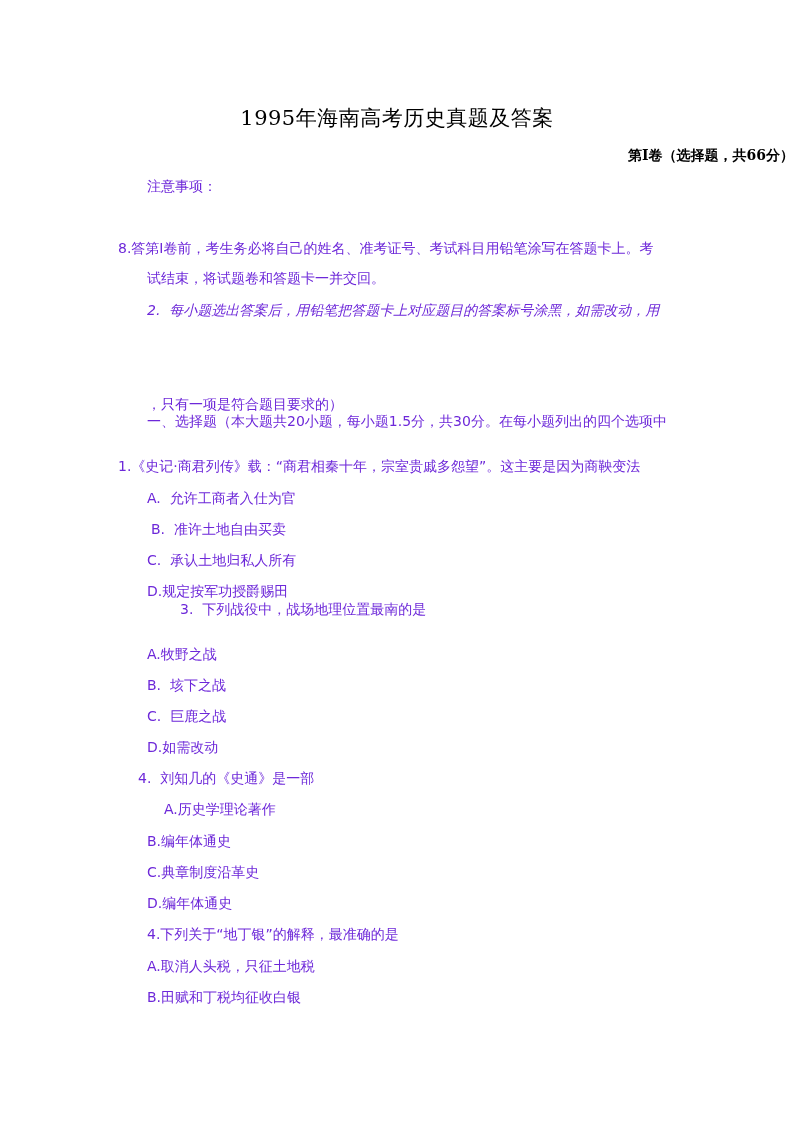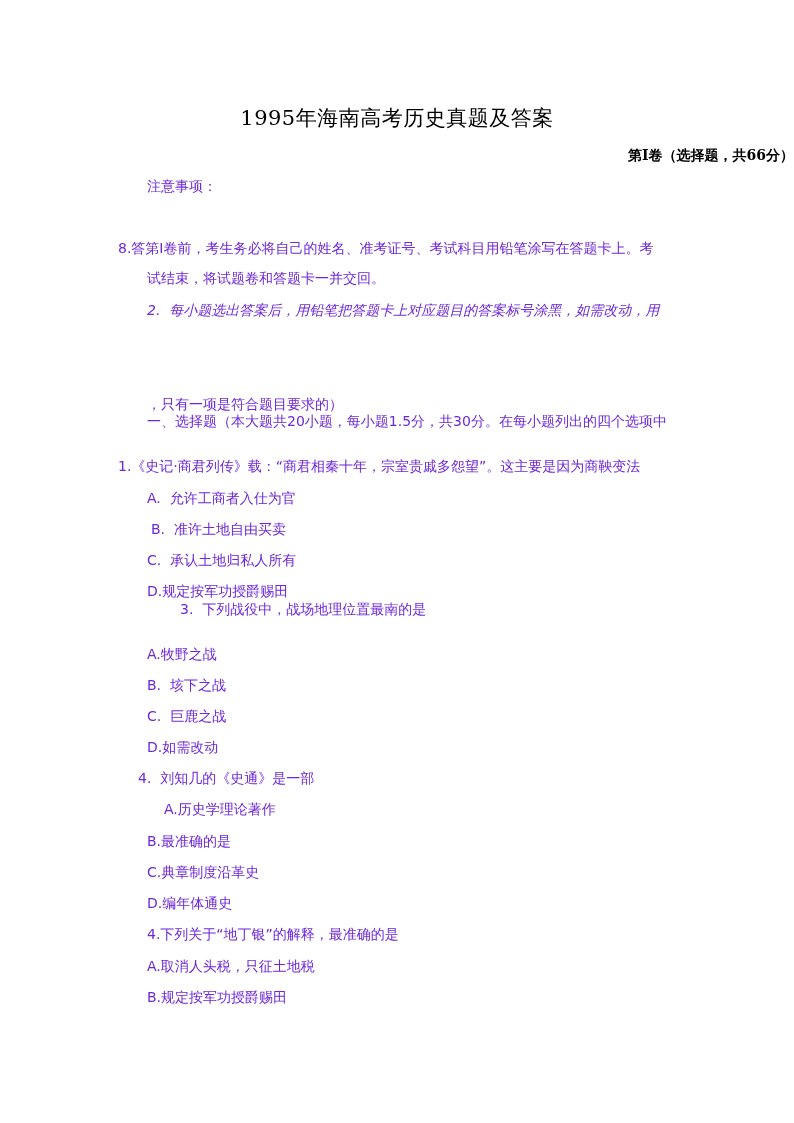--- a/index.html
+++ b/index.html
@@ -78,21 +78,21 @@
   <div class="line" style="top:582px; left:147px;text-align:center;">D.规定按军功授爵赐田</div>
 
   <div class="line" style="top:600px; left:147px; white-space:pre;margin-left:33px;">3.  下列战役中，战场地理位置最南的是</div>
   <div class="line" style="top:645px; left:147px;">A.牧野之战</div>
   <div class="line" style="top:676px; left:147px; white-space:pre;">B.  垓下之战</div>
   <div class="line" style="top:707px; left:147px; white-space:pre;">C.  巨鹿之战</div>
   <div class="line" style="top:738px; left:147px;">D.如需改动</div>
 
   <div class="line" style="top:769px; left:138px; white-space:pre;">4.  刘知几的《史通》是一部</div>
   <div class="line" style="top:800px; left:164px;">A.历史学理论著作</div>
-  <div class="line" style="top:832px; left:147px;">B.最准确的是</div>
+  <div class="line" style="top:832px; left:147px;">B.编年体通史</div>
   <div class="line" style="top:863px; left:147px;">C.典章制度沿革史</div>
   <div class="line" style="top:894px; left:147px;">D.编年体通史</div>
 
   <div class="line" style="top:925px; left:147px;">4.下列关于“地丁银”的解释，最准确的是</div>
   <div class="line" style="top:957px; left:147px;">A.取消人头税，只征土地税</div>
-  <div class="line" style="top:988px; left:147px;">B.规定按军功授爵赐田</div>
+  <div class="line" style="top:988px; left:147px;">B.田赋和丁税均征收白银</div>
 
 </div>
 
 </body></html>

